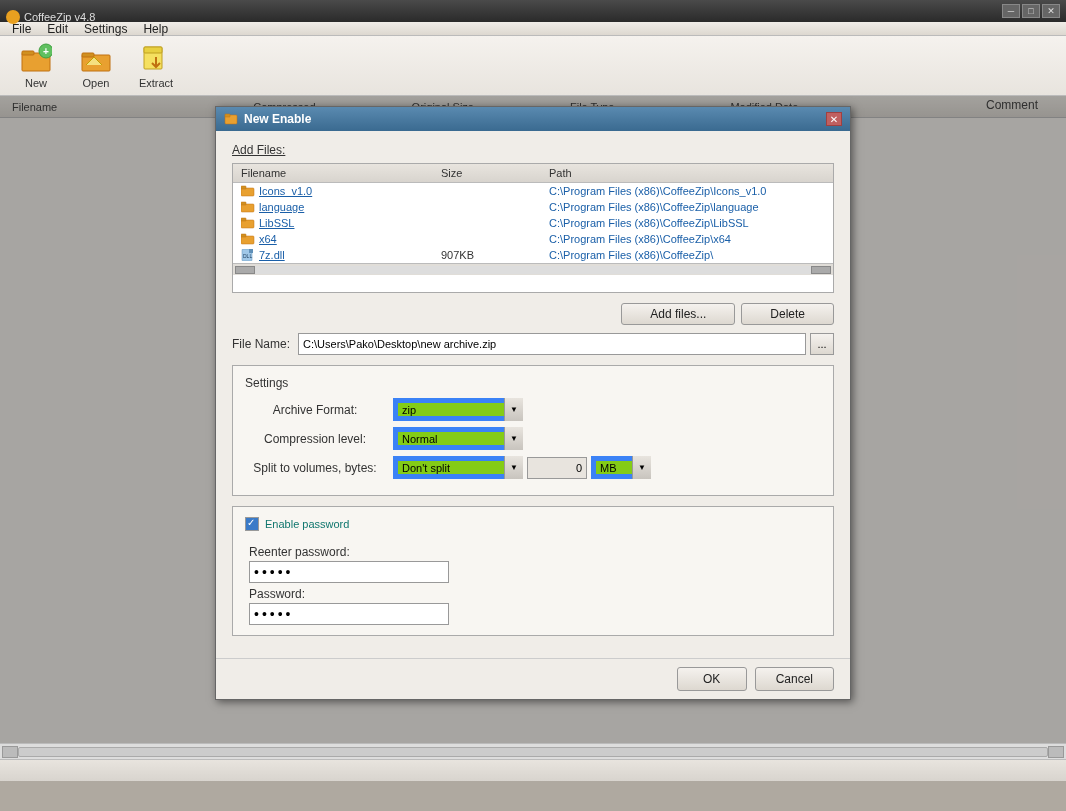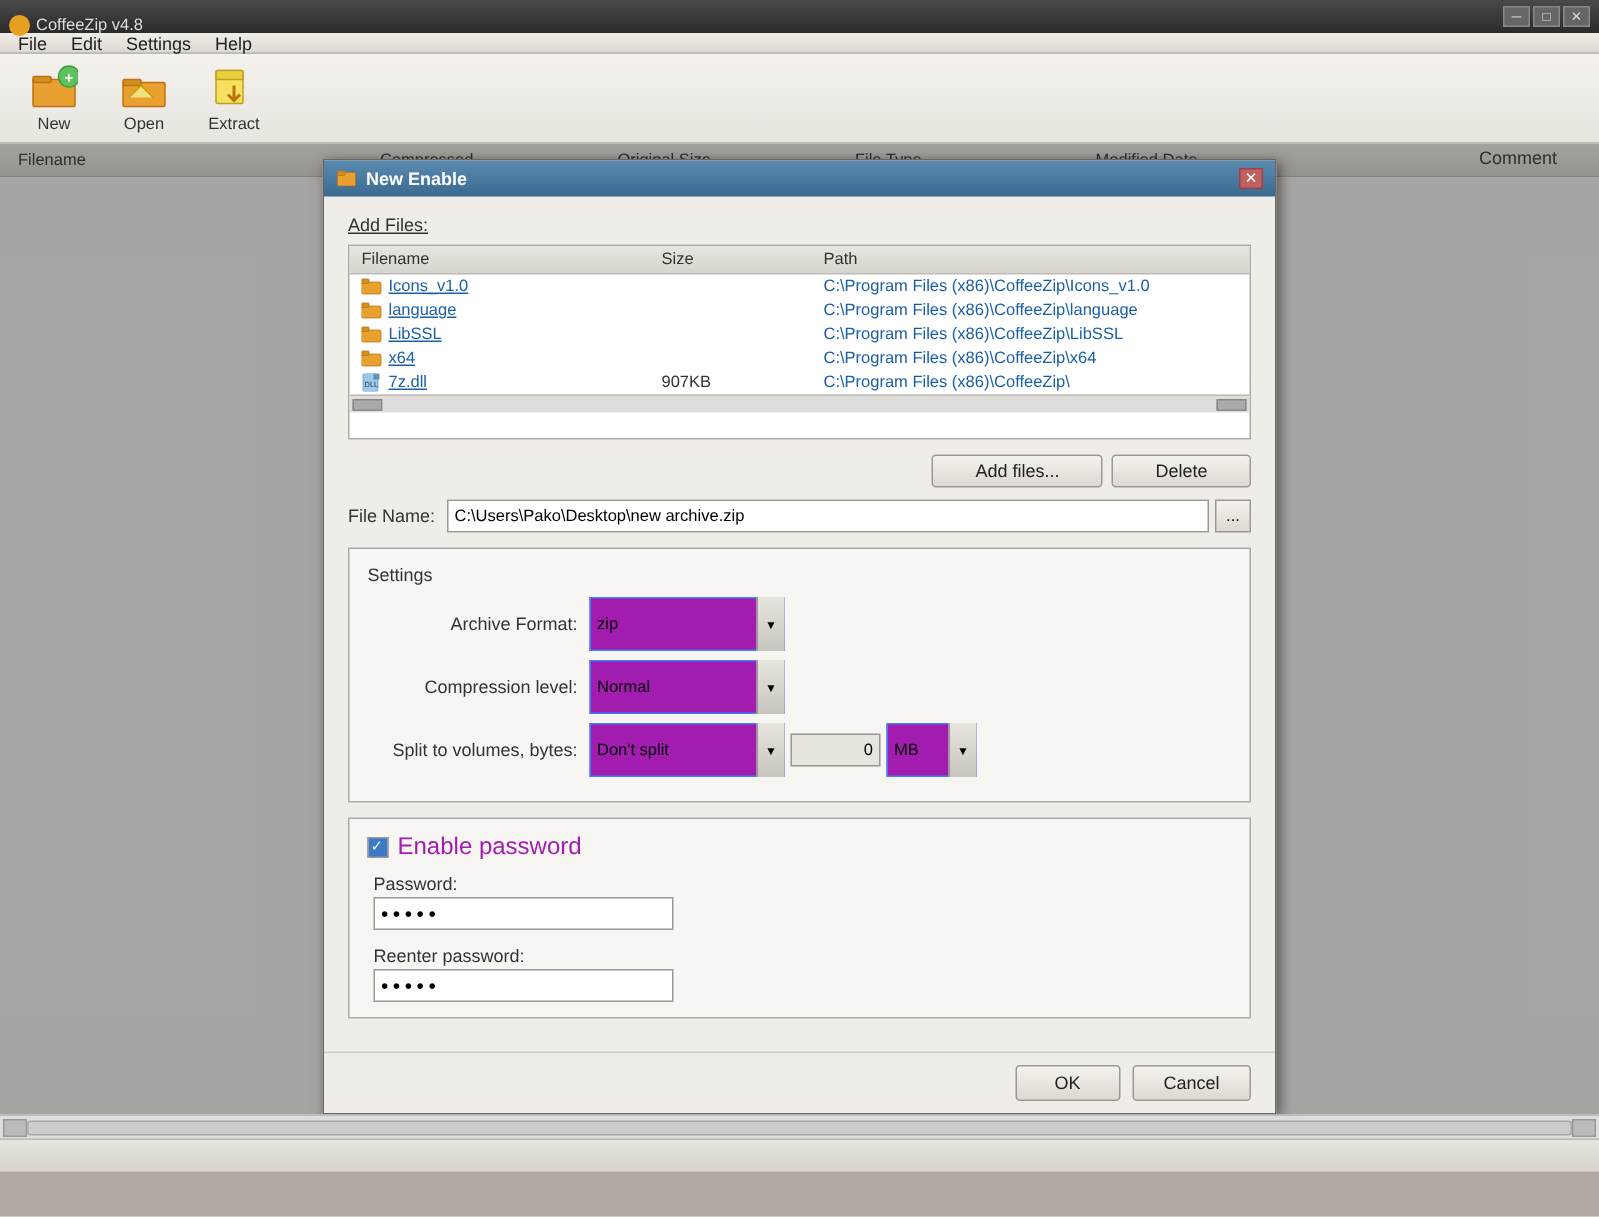--- a/index.html
+++ b/index.html
@@ -347,27 +347,27 @@
     }
     .settings-row {
       display: flex;
       align-items: center;
       margin-bottom: 6px;
     }
     .settings-row-label {
       font-size: 12px;
       color: #333;
       width: 140px;
-      text-align: right;
+      text-align: center;
       margin-right: 8px;
     }
     .settings-select {
-      height: 36px;
-      border: 1px solid #3b82f6;
-      background: #a21caf;
+      height: 23px;
+      border: 5px solid #3b82f6;
+      background: #84cc16;
       font-size: 11px;
       padding: 0 4px;
       width: 130px;
       appearance: none;
       -webkit-appearance: none;
     }
     .select-wrapper {
       position: relative;
       display: inline-block;
     }
@@ -429,22 +429,22 @@
     }
     .checkbox-input:checked::after {
       content: '✓';
       color: white;
       font-size: 10px;
       position: absolute;
       top: -1px;
       left: 1px;
     }
     .checkbox-label {
-      font-size: 16px;
-      color: #a21caf;
+      font-size: 11px;
+      color: #0f766e;
     }
 
     .pw-row {
       display: flex;
       flex-direction: column;
       gap: 4px;
       margin-left: 4px;
     }
     .pw-label {
       font-size: 12px;
@@ -712,26 +712,26 @@
             </div>
           </div>
         </div>
 
         <div class="password-section">
           <div class="checkbox-row">
             <input type="checkbox" class="checkbox-input" id="enablePw" checked="" style="">
             <label class="checkbox-label" for="enablePw">Enable password</label>
           </div>
           <div class="pw-row">
+            <div style="margin-top:6px;">
+              <div class="pw-label">Reenter password:</div>
+              <input type="password" class="pw-input" value="12345" style="">
+            </div>
             <div>
               <div class="pw-label">Password:</div>
-              <input type="password" class="pw-input" value="12345" style="">
-            </div>
-            <div style="margin-top:6px;">
-              <div class="pw-label">Reenter password:</div>
               <input type="password" class="pw-input" value="12345" style="">
             </div>
           </div>
         </div>
       </div>
 
       <div class="dialog-footer">
         <button class="footer-btn">OK</button>
         <button class="footer-btn">Cancel</button>
       </div>

